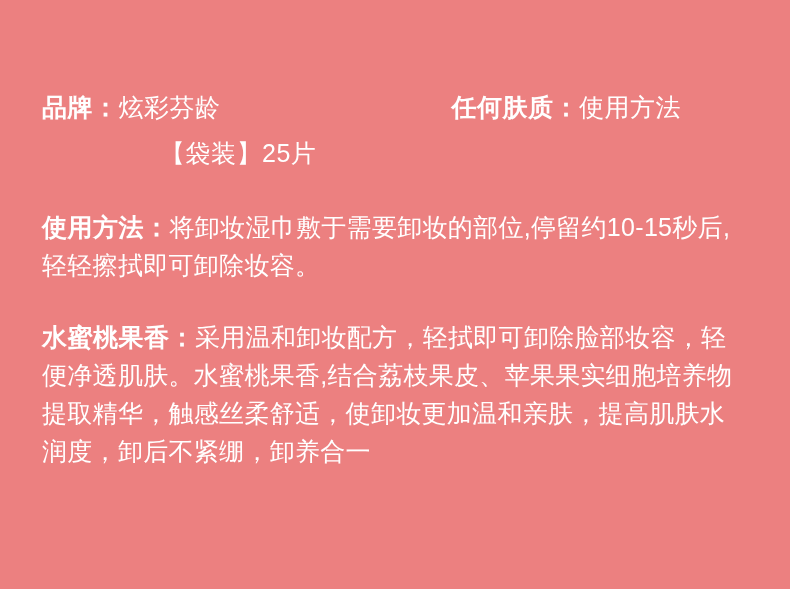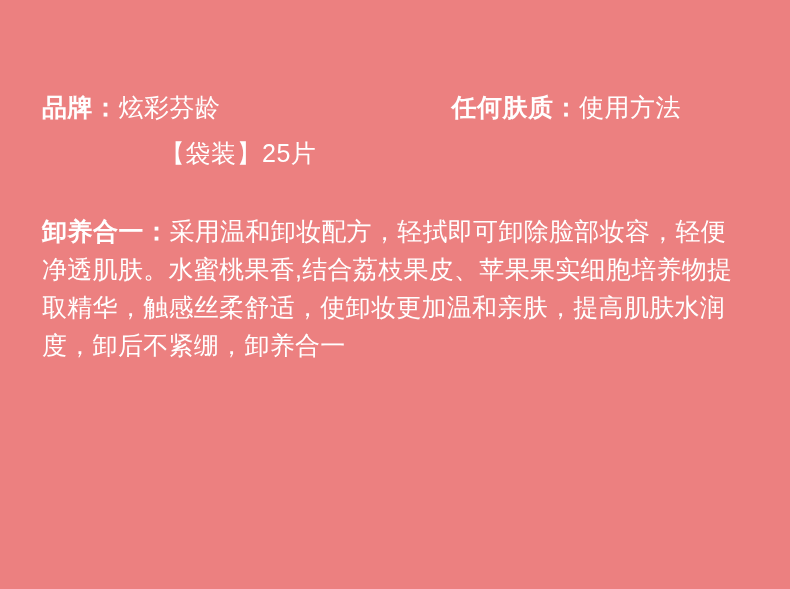--- a/index.html
+++ b/index.html
@@ -90,18 +90,21 @@
     </tr>
     <tr class="row-line">
       <td class="col-left">
         <span class="value value-indent">【袋装】25片</span>
       </td>
       <td class="col-right"></td>
     </tr>
   </tbody>
     </table>
 
+  <div class="para block-usage">
+    <span class="label">使用方法：</span><span class="para-body">将卸妆湿巾敷于需要卸妆的部位,停留约10-15秒后,轻轻擦拭即可卸除妆容。</span>
+  </div>
 
   <div class="para block-features">
-    <span class="label">卸养合一：</span><span class="para-body">采用温和卸妆配方，轻拭即可卸除脸部妆容，轻便净透肌肤。水蜜桃果香,结合荔枝果皮、苹果果实细胞培养物提取精华，触感丝柔舒适，使卸妆更加温和亲肤，提高肌肤水润度，卸后不紧绷，卸养合一</span>
+    <span class="label">水蜜桃果香：</span><span class="para-body">采用温和卸妆配方，轻拭即可卸除脸部妆容，轻便净透肌肤。水蜜桃果香,结合荔枝果皮、苹果果实细胞培养物提取精华，触感丝柔舒适，使卸妆更加温和亲肤，提高肌肤水润度，卸后不紧绷，卸养合一</span>
   </div>
 
 </div>
 
 </body></html>

